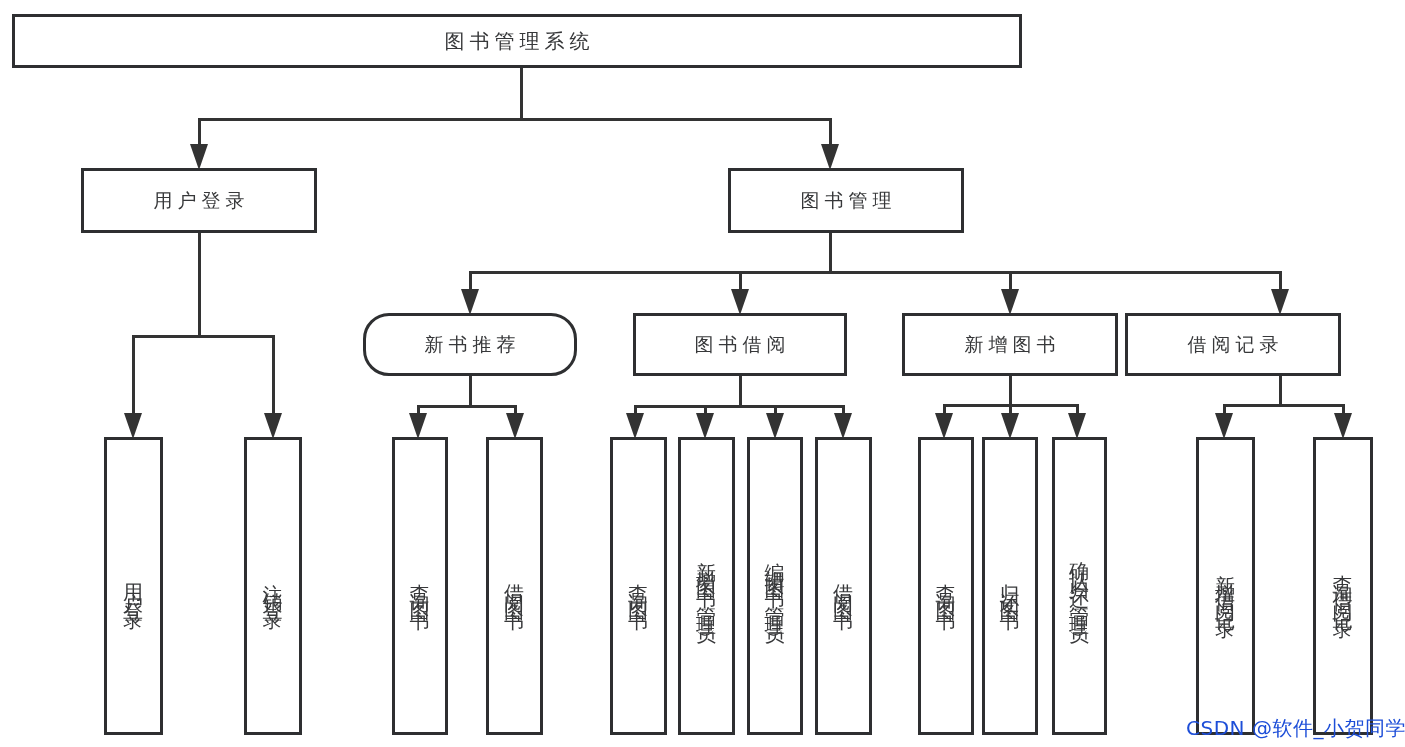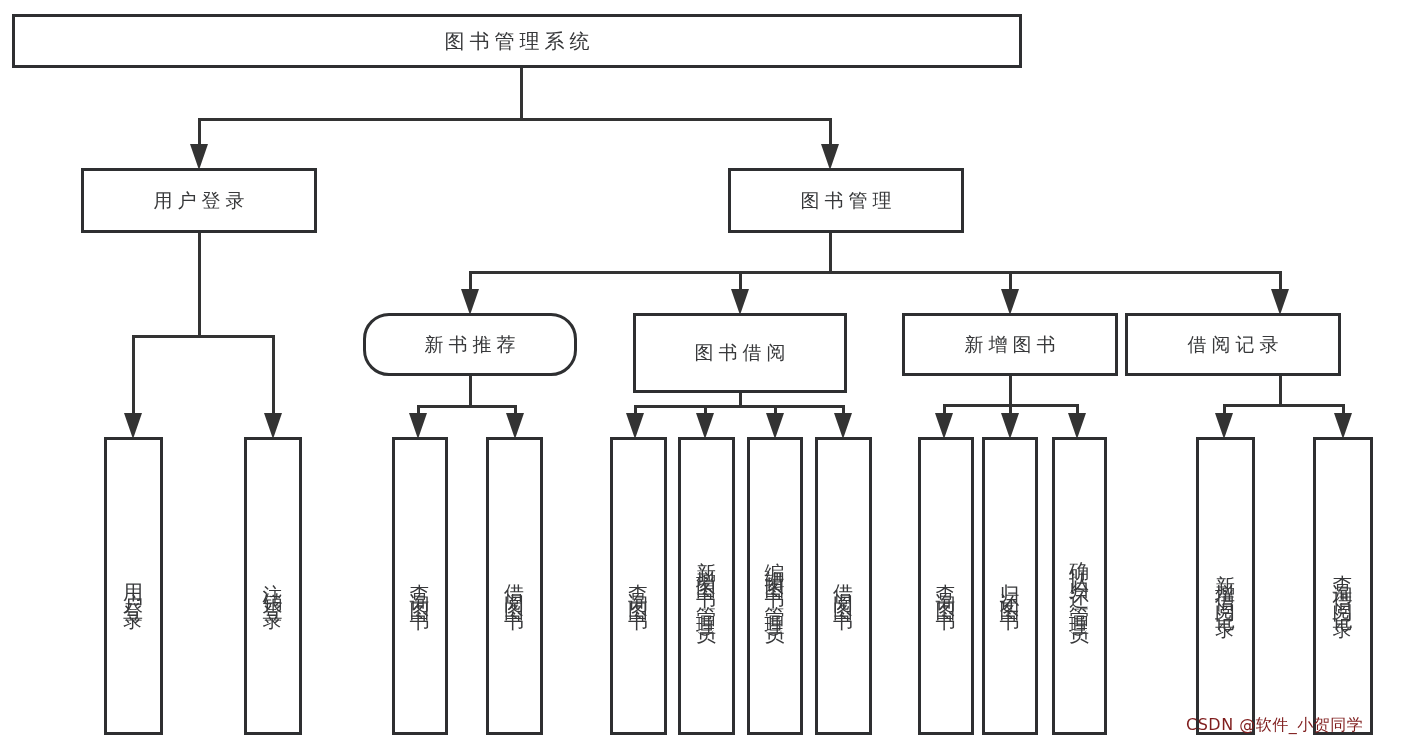--- a/index.html
+++ b/index.html
@@ -19,21 +19,21 @@
     color:#37383a;
   }
   .node.root .lbl{font-size:20px;}
   .node.vert .lbl{
     writing-mode:vertical-rl;
     font-size:20px;letter-spacing:9px;line-height:1;text-indent:0;
     white-space:nowrap;
   }
   .watermark{
     position:absolute;left:1186px;top:715px;z-index:5;
-    font-size:16px;letter-spacing:0.5px;color:#7f1d1d;white-space:nowrap;
+    font-size:20px;letter-spacing:0.5px;color:#1d4ed8;white-space:nowrap;
   }
 </style>
 </head>
 <body>
 
 <div class="stage">
 
   <svg class="connectors" viewBox="0 0 1405 747" xmlns="http://www.w3.org/2000/svg" aria-hidden="true">
     <g stroke="#333333" stroke-width="3" fill="none" stroke-linecap="square" shape-rendering="crispEdges">
       <path d="M521,66 V119 M199,119 H830 M199,119 V146 M830,119 V146"></path>
@@ -74,21 +74,21 @@
   <div class="node" style="left:81px;top:168px;width:236px;height:65px;">
     <span class="lbl">用户登录</span>
   </div>
   <div class="node" style="left:712px;top:168px;width:236px;height:65px;margin-left:16px;">
     <span class="lbl">图书管理</span>
   </div>
 
   <div class="node" style="left:363px;top:313px;width:214px;height:63px;border-radius:26px;">
     <span class="lbl">新书推荐</span>
   </div>
-  <div class="node" style="left:633px;top:313px;width:214px;height:80px;">
+  <div class="node" style="left:633px;top:313px;width:214px;height:63px;">
     <span class="lbl">图书借阅</span>
   </div>
   <div class="node" style="left:902px;top:313px;width:216px;height:63px;">
     <span class="lbl">新增图书</span>
   </div>
   <div class="node" style="left:1125px;top:313px;width:216px;height:63px;">
     <span class="lbl">借阅记录</span>
   </div>
 
   <div class="node vert" style="left:104px;top:437px;width:59px;height:298px;">

